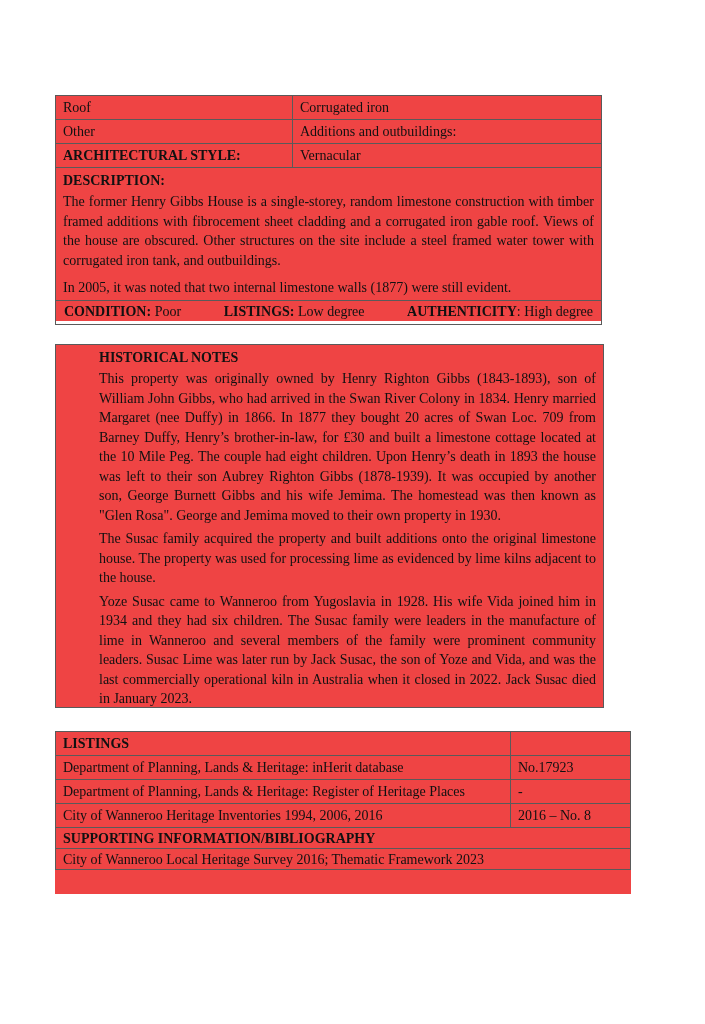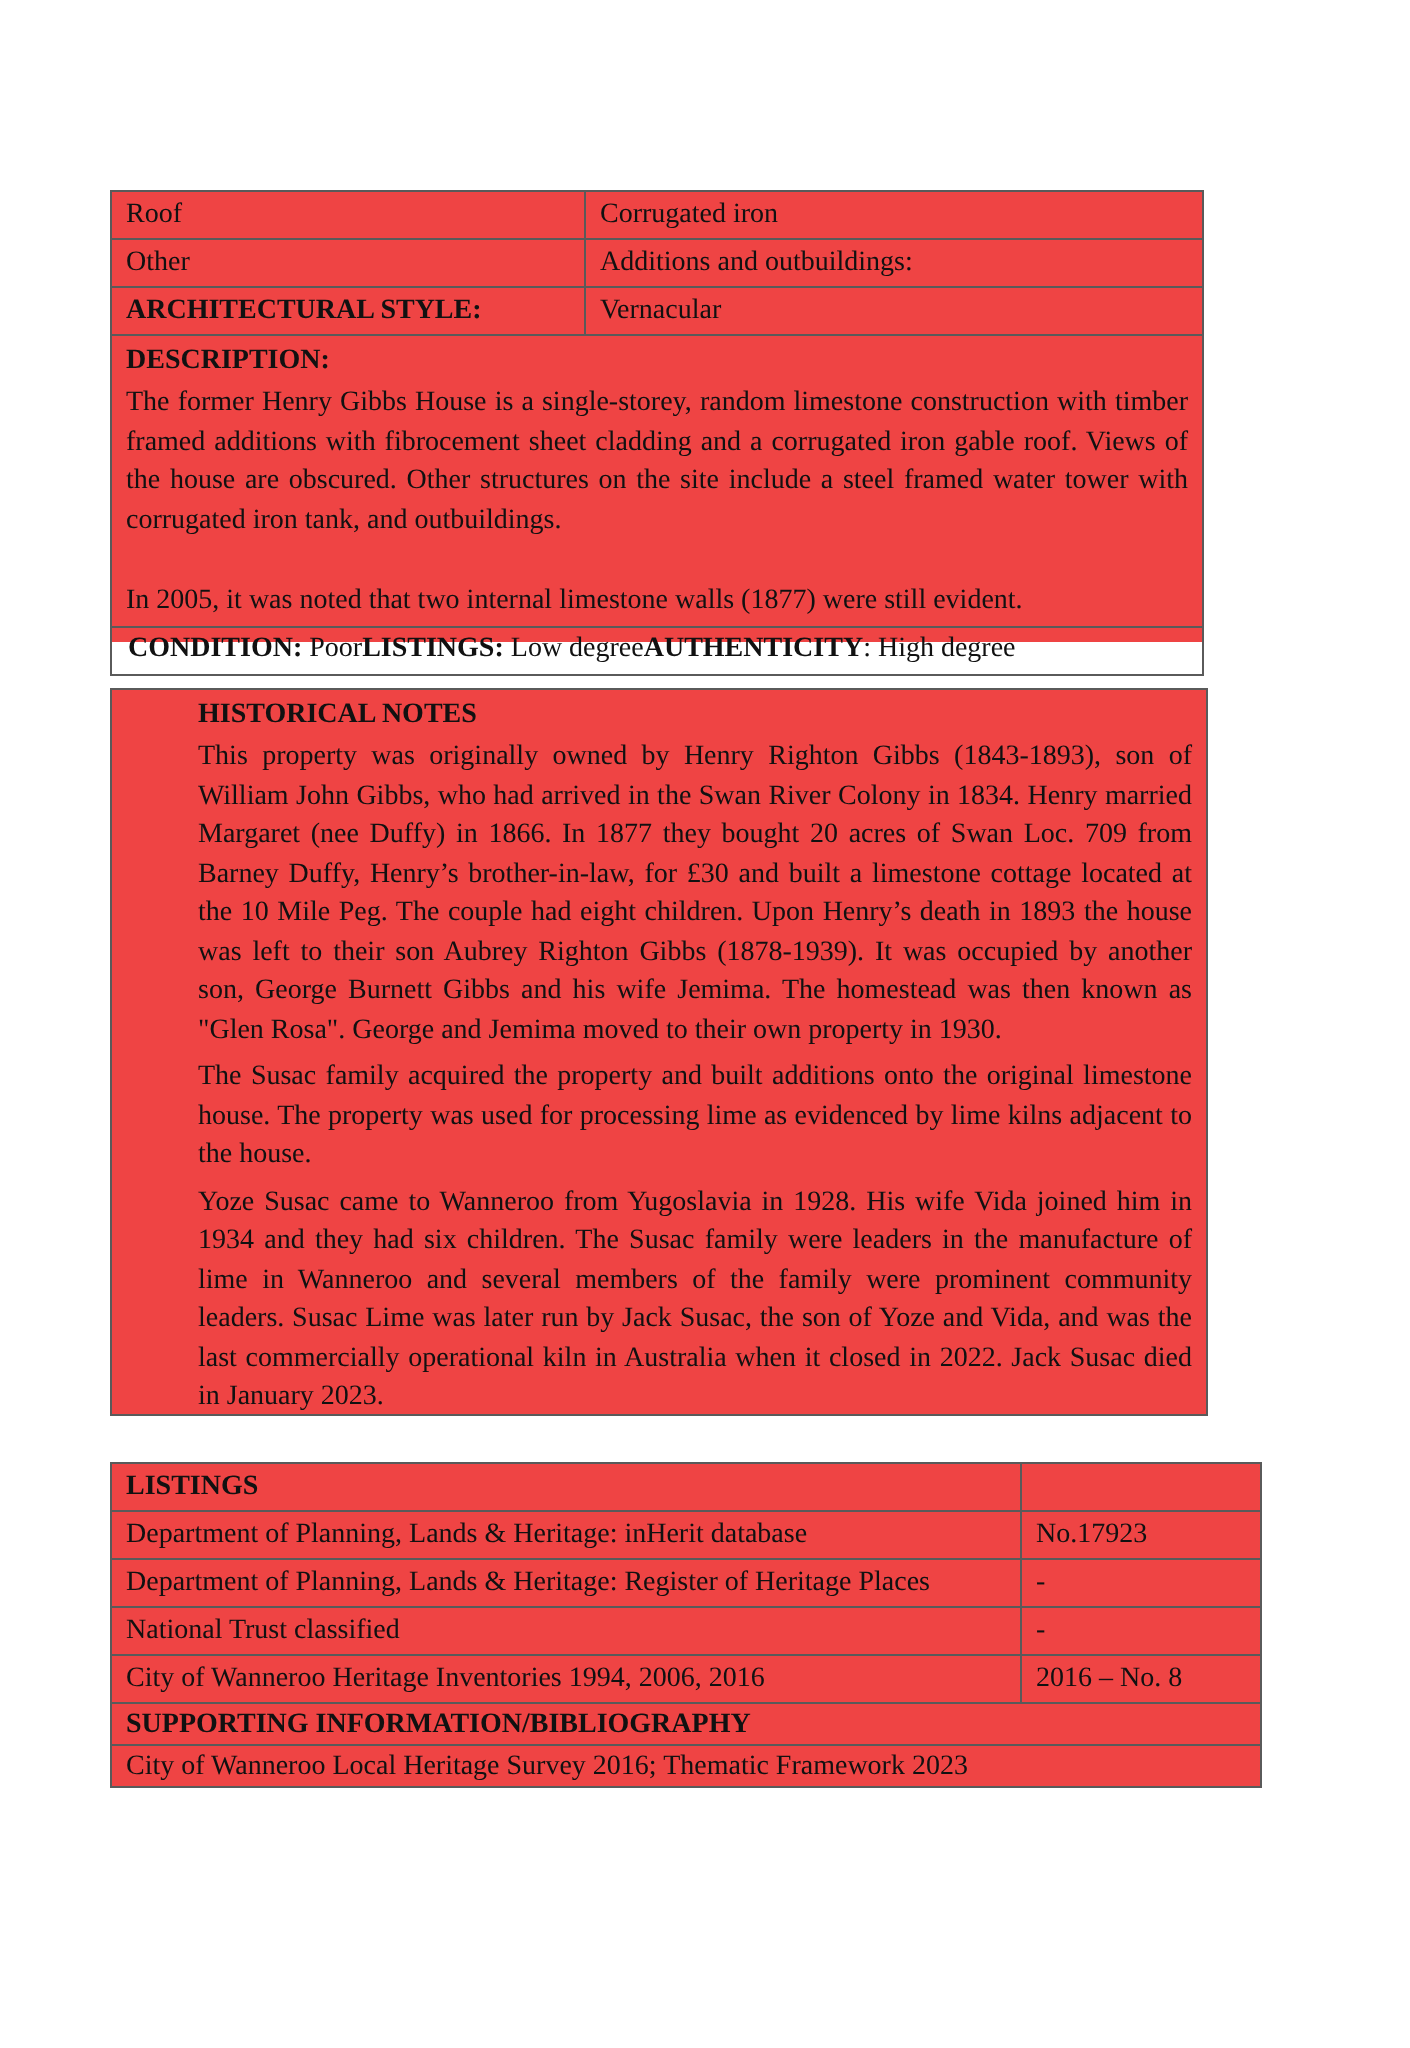--- a/index.html
+++ b/index.html
@@ -7,21 +7,21 @@
     width: 705px; height: 1024px; position: relative; overflow: hidden;
     font-family: "Liberation Sans", sans-serif; color: #111111; font-size: 14px;
   }
   .box { position: absolute; border: 1.5px solid #5a5a5a; box-sizing: border-box; background: #ef4444; font-family: Liberation Serif, serif; }
   table { border-collapse: collapse; width: 100%; table-layout: fixed; }
   td { border: 1.5px solid #5a5a5a; padding: 0 7px; height: 24px; box-sizing: border-box; vertical-align: middle; line-height: 22px; font-size: 14px; }
   .b { font-weight: bold; }
   .para { text-align: justify; line-height: 19.5px; font-size: 14px; margin: 0 0 3px 0; }
   .inner { padding: 2px 7px 4px 7px; }
   .hd { font-weight: bold; font-size: 14px; line-height: 22px; }
-  .cond { display: flex; padding: 0 8px; }
+  .cond { display: flex; justify-content: space-between; padding: 0 8px; }
   .cond span.lbl { font-weight: bold; }
 </style>
 </head>
 <body>
 
 <div class="box" style="left:55px; top:95px; width:547px; height:226px; border:none;">
   <table>
     <colgroup>
         <col style="width:237px">
         <col>
@@ -35,21 +35,21 @@
       <td>Other</td>
       <td>Additions and outbuildings:</td>
     </tr>
     <tr>
       <td class="b">ARCHITECTURAL STYLE:</td>
       <td>Vernacular</td>
     </tr>
     <tr>
       <td colspan="2" style="height:auto; padding:2px 7px 2px 7px;">
         <div class="hd">DESCRIPTION:</div>
-        <p class="para" style="margin-bottom:21px;">The former Henry Gibbs House is a single-storey, random limestone construction with timber framed additions with fibrocement sheet cladding and a corrugated iron gable roof. Views of the house are obscured. Other structures on the site include a steel framed water tower with corrugated iron tank, and outbuildings.</p>
+        <p class="para" style="margin-bottom:8px;">The former Henry Gibbs House is a single-storey, random limestone construction with timber framed additions with fibrocement sheet cladding and a corrugated iron gable roof. Views of the house are obscured. Other structures on the site include a steel framed water tower with corrugated iron tank, and outbuildings.</p>
         <p class="para" style="margin-bottom:0;">In 2005, it was noted that two internal limestone walls (1877) were still evident.</p>
       </td>
     </tr>
     <tr>
       <td colspan="2" style="padding:0;">
         <div class="cond">
           <span><span class="lbl">CONDITION:</span><span> Poor</span></span>
           <span><span class="lbl">LISTINGS:</span><span> Low degree</span></span>
           <span><span class="lbl">AUTHENTICITY</span><span>: High degree</span></span>
         </div>
@@ -81,24 +81,20 @@
     </tr>
     <tr>
       <td>Department of Planning, Lands &amp; Heritage:  inHerit database</td>
       <td>No.17923</td>
     </tr>
     <tr>
       <td>Department of Planning, Lands &amp; Heritage: Register of Heritage Places</td>
       <td>-</td>
     </tr>
     <tr>
-      <td>National Trust classified</td>
-      <td>-</td>
-    </tr>
-    <tr>
       <td>City of Wanneroo Heritage Inventories 1994, 2006, 2016</td>
       <td>2016 – No. 8</td>
     </tr>
     <tr>
       <td colspan="2" class="b" style="height:21px; line-height:19px;">SUPPORTING INFORMATION/BIBLIOGRAPHY</td>
     </tr>
     <tr>
       <td colspan="2" style="height:21px; line-height:19px;">City of Wanneroo Local Heritage Survey 2016; Thematic Framework 2023</td>
     </tr>
   </tbody>

